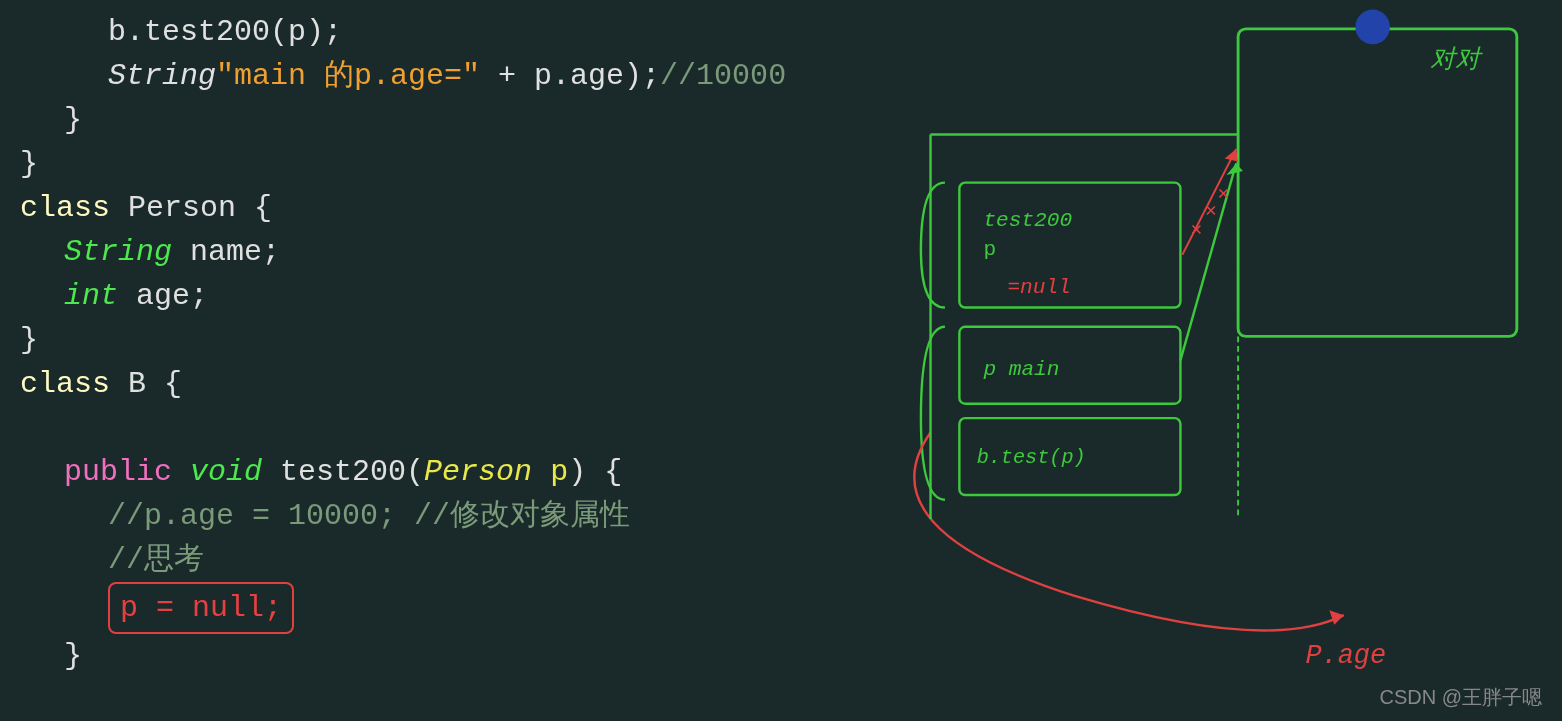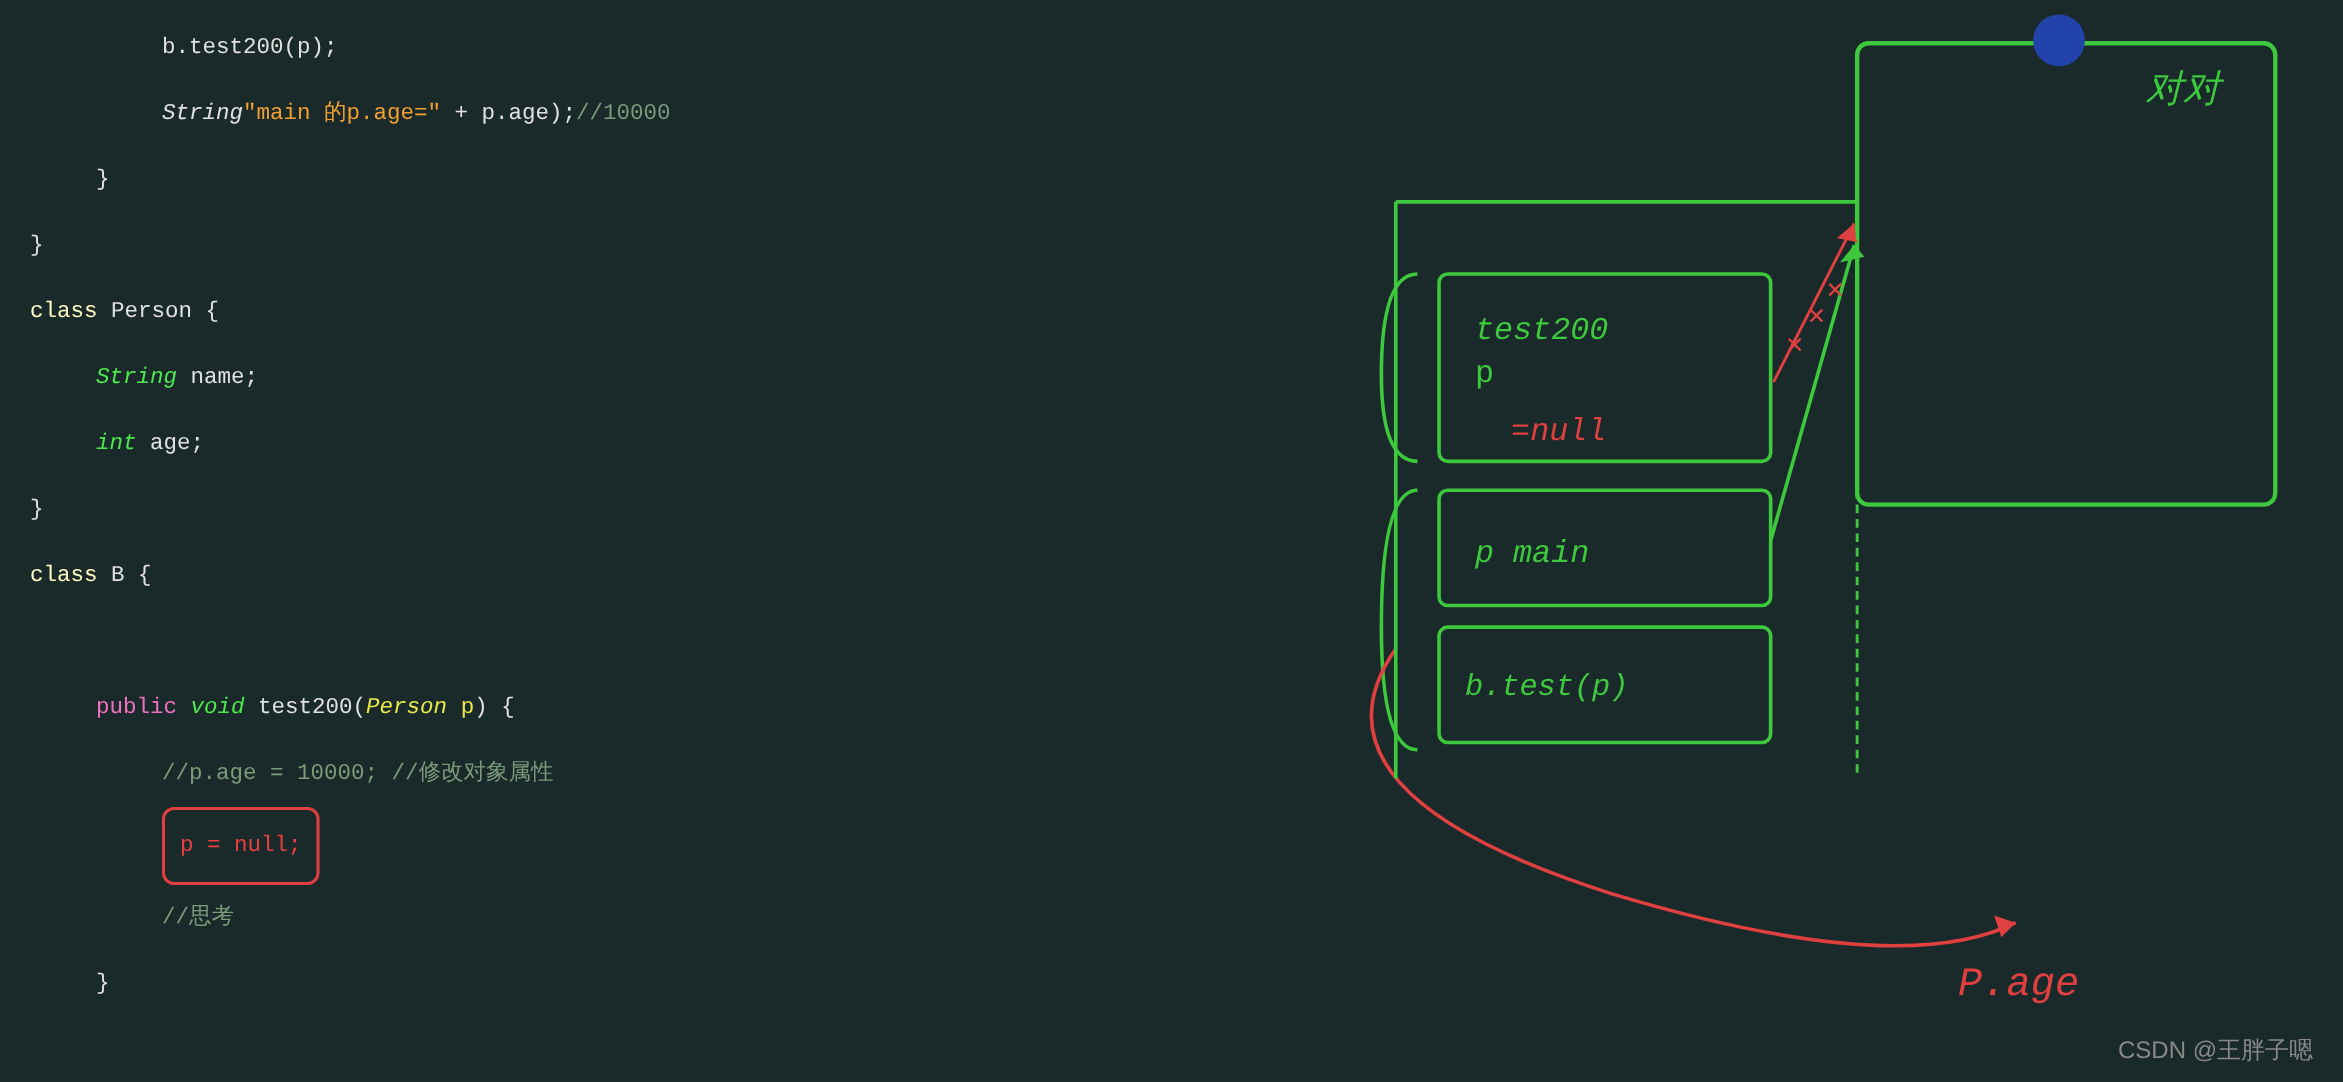--- a/index.html
+++ b/index.html
@@ -16,21 +16,21 @@
       position: absolute;
       top: 0;
       left: 0;
       width: 820px;
       height: 721px;
       padding: 10px 20px;
       background-color: #1a2a2a;
     }
 
     .code-line {
-      font-size: 15px;
+      font-size: 30px;
       line-height: 44px;
       white-space: pre;
       display: flex;
       align-items: flex-start;
     }
 
     .kw-blue { color: #fef9c3; }
     .kw-yellow { color: #e8e84a; }
     .kw-green { color: #4de84d; }
     .kw-pink { color: #f070c0; }
@@ -51,21 +51,21 @@
     .diagram-area svg {
       width: 100%;
       height: 100%;
     }
 
     .watermark {
       position: absolute;
       bottom: 10px;
       right: 20px;
       color: #888;
-      font-size: 16px;
+      font-size: 20px;
       font-family: sans-serif;
       text-align: center;
     }
   </style>
 </head>
 <body>
 
 <div class="code-area">
 
   <div class="code-line">
@@ -133,31 +133,31 @@
     <span class="white">) {</span>
   </div>
 
   <div class="code-line">
     <span style="display:inline-block;width:88px"></span>
     <span class="comment-color">//p.age = 10000; //修改对象属性</span>
   </div>
 
   <div class="code-line">
     <span style="display:inline-block;width:88px"></span>
+    <span class="comment-color">//思考</span>
+  </div>
+
+  <div class="code-line">
+    <span style="display:inline-block;width:88px"></span>
     <span style="border: 2px solid #e04040; border-radius: 8px; padding: 2px 10px; display:inline-flex; align-items:center;">
       <span class="red">p = null;</span>
     </span>
   </div>
 
   <div class="code-line">
-    <span style="display:inline-block;width:88px"></span>
-    <span class="comment-color">//思考</span>
-  </div>
-
-  <div class="code-line">
     <span style="display:inline-block;width:44px"></span>
     <span class="white">}</span>
   </div>
 </div>
 
 <div class="diagram-area">
   <svg viewBox="0 0 742 721" xmlns="http://www.w3.org/2000/svg">
 
     <rect x="420" y="30" width="290" height="320" rx="8" ry="8" fill="none" stroke="#3dc83d" stroke-width="3"></rect>
 

